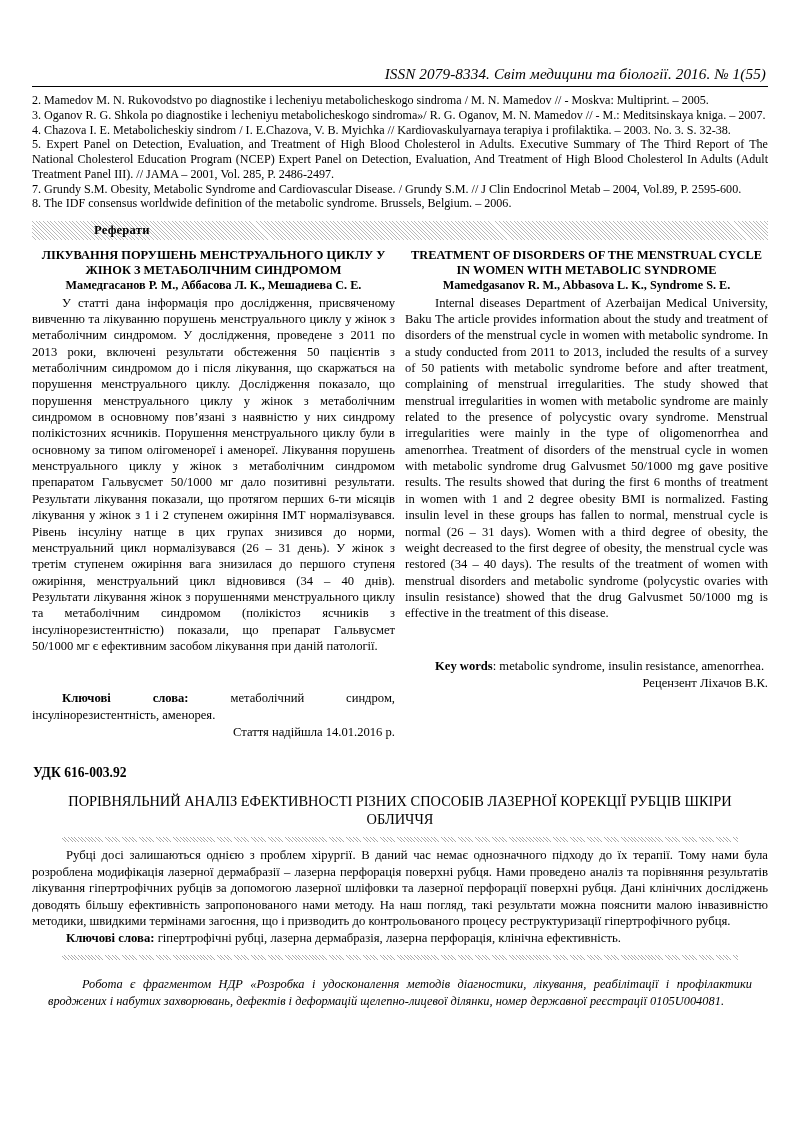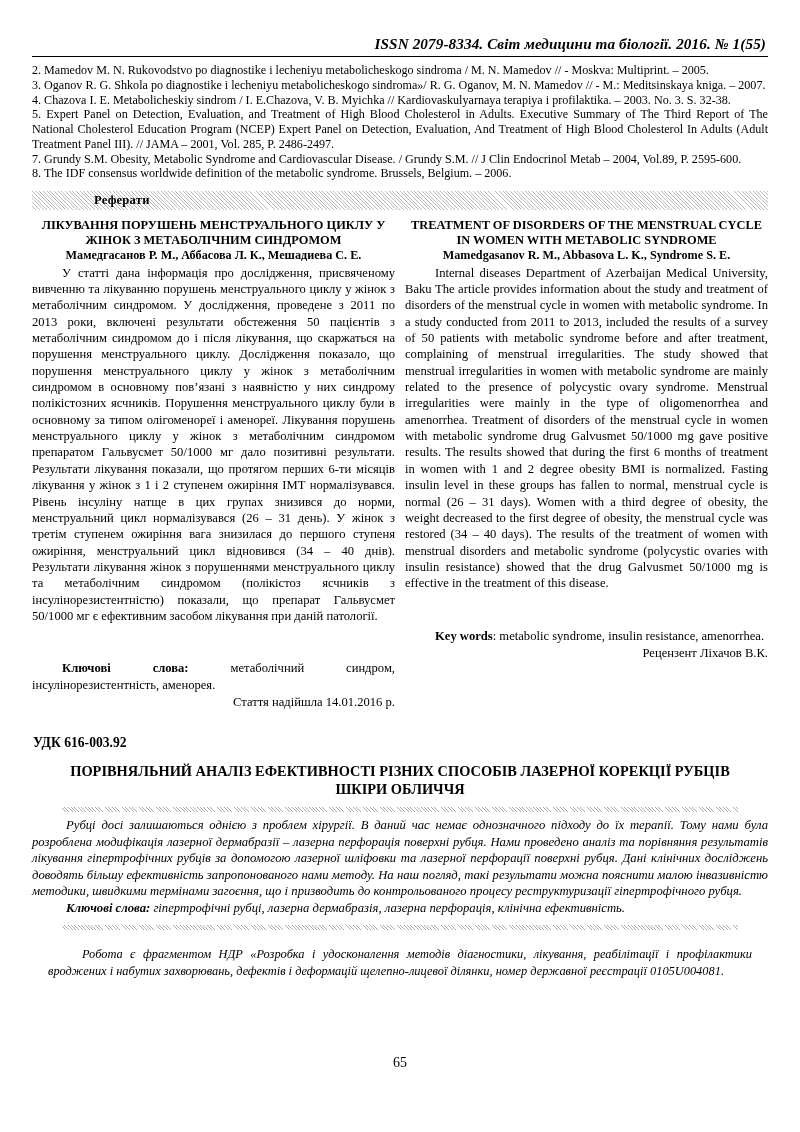--- a/index.html
+++ b/index.html
@@ -17,24 +17,24 @@
     position: relative;
     width: 800px;
     height: 1132px;
     padding: 0 32px;
   }
 
   
   .running-head {
     text-align: right;
     font-style: italic;
-    font-weight: bold;
+    font-weight: normal;
     font-size: 15.2px;
     letter-spacing: 0.1px;
-    padding-top: 35px;
+    padding-top: 65px;
     padding-right: 2px;
   }
   .head-rule {
     border-bottom: 1.6px solid #000;
     margin-top: 3px;
     margin-bottom: 6px;
   }
 
   
   .refs {
@@ -118,21 +118,21 @@
     margin-right: 30px;
     padding: 1px 0 2px 0;
     text-align: center;
     font-weight: bold;
   }
   .banner-author .ln1 { font-size: 12.6px; line-height: 1.3; }
   .banner-author .ln2 { font-size: 12.6px; line-height: 1.3; }
 
   .art-title {
     text-align: center;
-    font-weight: bold;
+    font-weight: normal;
     font-size: 14.4px;
     line-height: 1.25;
     margin-top: 11px;
     padding: 0 28px;
   }
 
   .wavy-sep {
     margin-top: 9px;
     margin-left: 30px;
     margin-right: 30px;
@@ -143,21 +143,20 @@
       #ffffff 0.6px, #ffffff 2.4px
     );
     opacity: 0.85;
   }
 
   .art-body {
     font-size: 12.7px;
     line-height: 1.30;
     text-align: justify;
     margin-top: 5px;
-    font-style: italic;
   }
   .art-body p { margin: 0; text-indent: 34px; }
 
   .note {
     font-style: italic;
     font-size: 12.4px;
     line-height: 1.30;
     text-align: justify;
     margin-top: 10px;
   }
@@ -231,15 +230,14 @@
     <p>Рубці досі залишаються однією з проблем хірургії. В даний час немає однозначного підходу до їх терапії. Тому нами була розроблена модифікація лазерної дермабразії – лазерна перфорація поверхні рубця. Нами проведено аналіз та порівняння результатів лікування гіпертрофічних рубців за допомогою лазерної шліфовки та лазерної перфорації поверхні рубця. Дані клінічних досліджень доводять більшу ефективність запропонованого нами методу. На наш погляд, такі результати можна пояснити малою інвазивністю методики, швидкими термінами загоєння, що і призводить до контрольованого процесу реструктуризації гіпертрофічного рубця.</p>
     <p><b>Ключові слова:</b><span> гіпертрофічні рубці, лазерна дермабразія, лазерна перфорація, клінічна ефективність.</span></p>
   </div>
 
   <div class="wavy-sep"></div>
 
   <div class="note">
     <p>Робота є фрагментом НДР «Розробка і удосконалення методів діагностики, лікування, реабілітації і профілактики вроджених і набутих захворювань, дефектів і деформацій щелепно-лицевої ділянки, номер державної реєстрації 0105U004081.</p>
   </div>
 
-  <div class="page-num">65</div>
 
 </div>
 
 </body></html>

